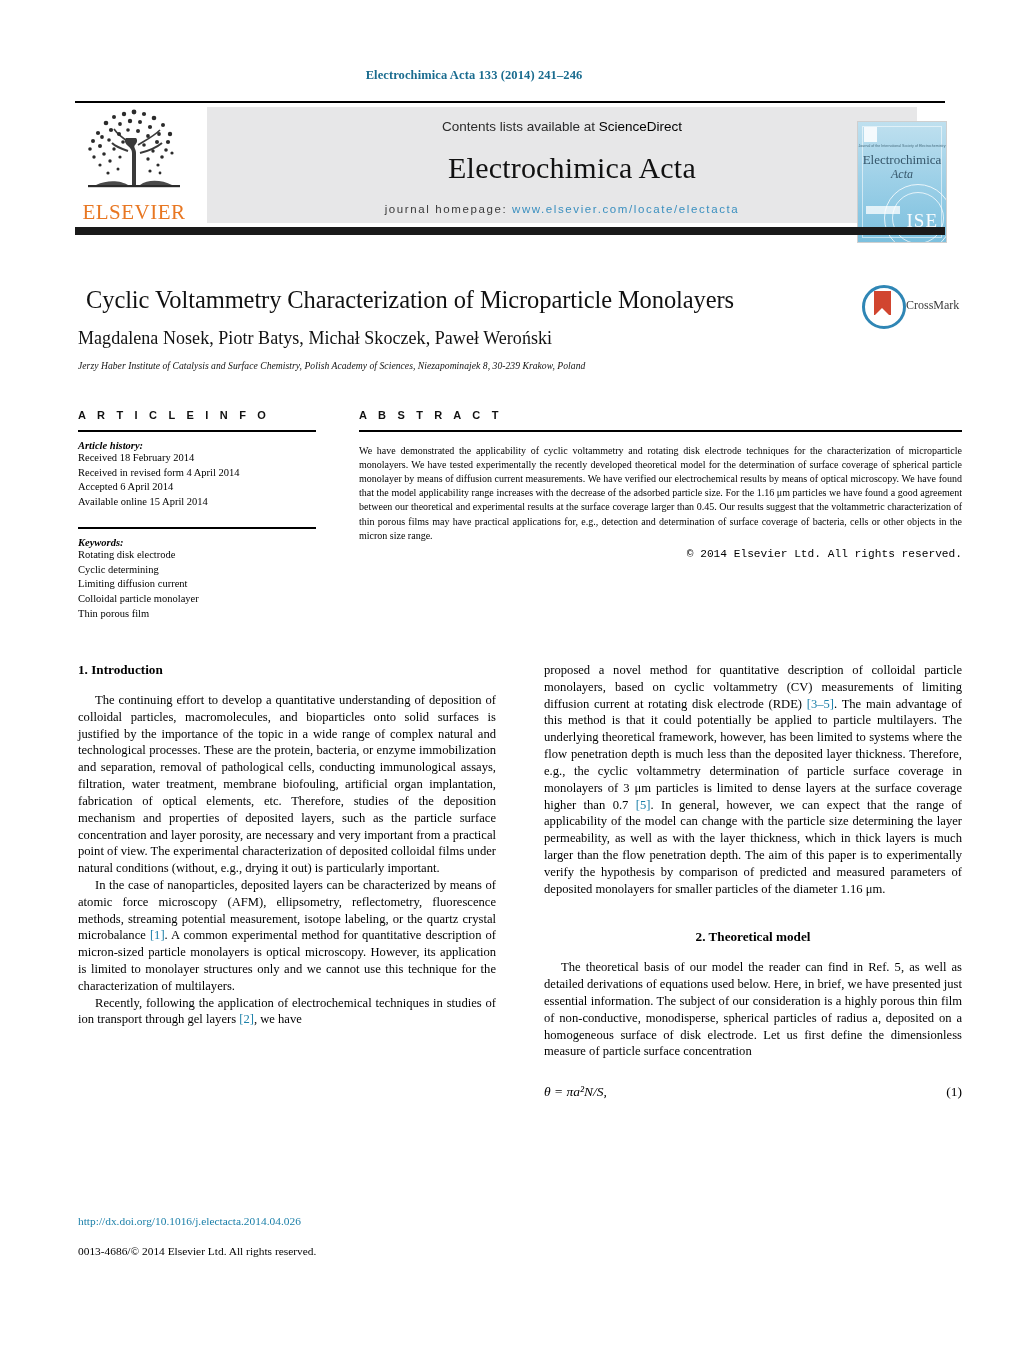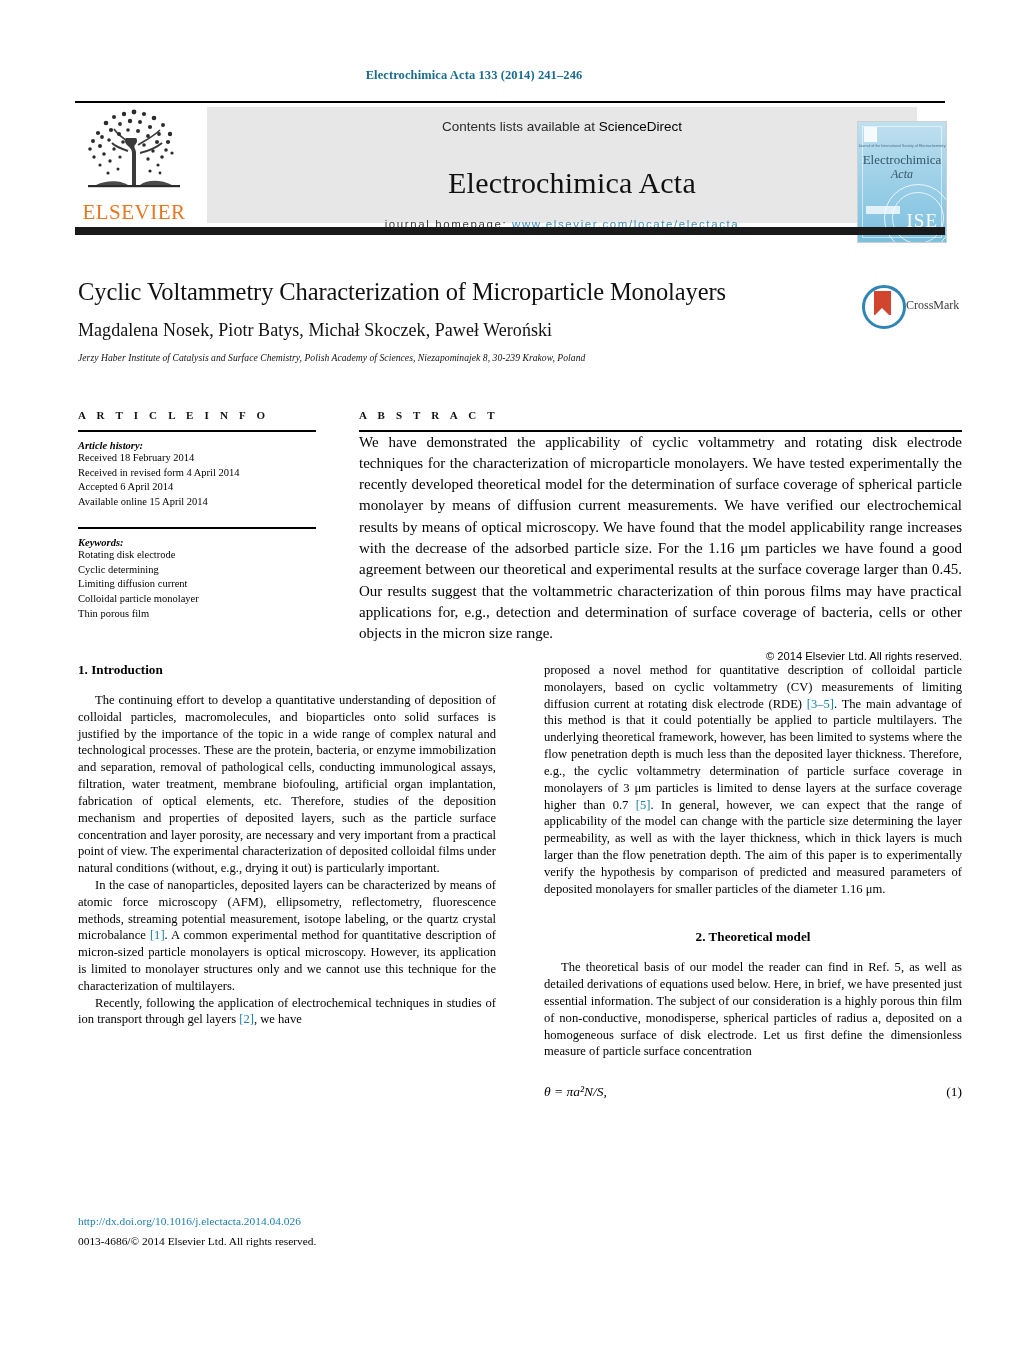--- a/index.html
+++ b/index.html
@@ -86,21 +86,21 @@
     font-size: 13.5px;
     color: #2b2b2b;
     padding-top: 12px;
   }
   .contents-line .sd { color: #000000; }
   .journal-name {
     text-align: center;
     font-family: "Liberation Serif", serif;
     font-size: 30px;
     color: #111;
-    margin-top: 32px;
+    margin-top: 17px;
     letter-spacing: 0.2px;
     padding-left: 20px;
   }
   .homepage-line {
     text-align: center;
     font-family: "Liberation Sans", sans-serif;
     font-size: 11.5px;
     letter-spacing: 1.6px;
     color: #3a3a3a;
     margin-top: 18px;
@@ -182,21 +182,21 @@
     position: absolute;
     left: 78px;
     top: 278px;
     width: 760px;
   }
   .paper-title {
     font-family: "Liberation Serif", serif;
     font-size: 24.5px;
     color: #111;
     line-height: 1.15;
-    margin: 0;
+    margin: 8px;
     font-weight: normal;
     letter-spacing: -0.1px;
   }
   .authors {
     font-family: "Liberation Serif", serif;
     font-size: 18px;
     color: #111;
     margin-top: 14px;
     letter-spacing: 0.05px;
   }
@@ -248,21 +248,21 @@
   }
 
   
   .info-abstract {
     position: absolute;
     left: 78px;
     top: 409px;
     width: 884px;
   }
   .ia-head {
-    font-family: Liberation Serif, serif;
+    font-family: Liberation Sans, sans-serif;
     font-weight: bold;
     font-size: 11px;
     letter-spacing: 4.2px;
     color: #111;
   }
   .ia-rule {
     height: 1.6px;
     background: #000;
     margin-top: 9px;
   }
@@ -288,28 +288,28 @@
     font-size: 10.5px;
     line-height: 1.42;
   }
   .kw-rule {
     height: 1.4px;
     background: #000;
     margin-top: 17px;
   }
   .abstract-body {
     font-family: "Liberation Serif", serif;
-    font-size: 15px;
+    font-size: 10px;
     line-height: 1.42;
     text-align: justify;
-    margin-top: 0;
+    margin-top: 12px;
     color: #000;
   }
   .copyright-line {
-    font-family: Liberation Sans, sans-serif;
+    font-family: Liberation Mono, monospace;
     font-size: 11.2px;
     text-align: right;
     margin-top: 5px;
   }
 
   
   .body-cols {
     position: absolute;
     left: 78px;
     top: 662px;
@@ -384,21 +384,21 @@
   }
   .doi-link {
     font-family: "Liberation Serif", serif;
     font-size: 11.4px;
     color: #1a7fa8;
   }
   .issn-line {
     font-family: "Liberation Serif", serif;
     font-size: 11.4px;
     color: #000;
-    margin-top: 8px;
+    margin-top: 18px;
   }
 </style>
 </head>
 <body>
 
 <div class="page">
 
   <div class="running-head">Electrochimica Acta 133 (2014) 241–246</div>
 
   <div class="masthead">

